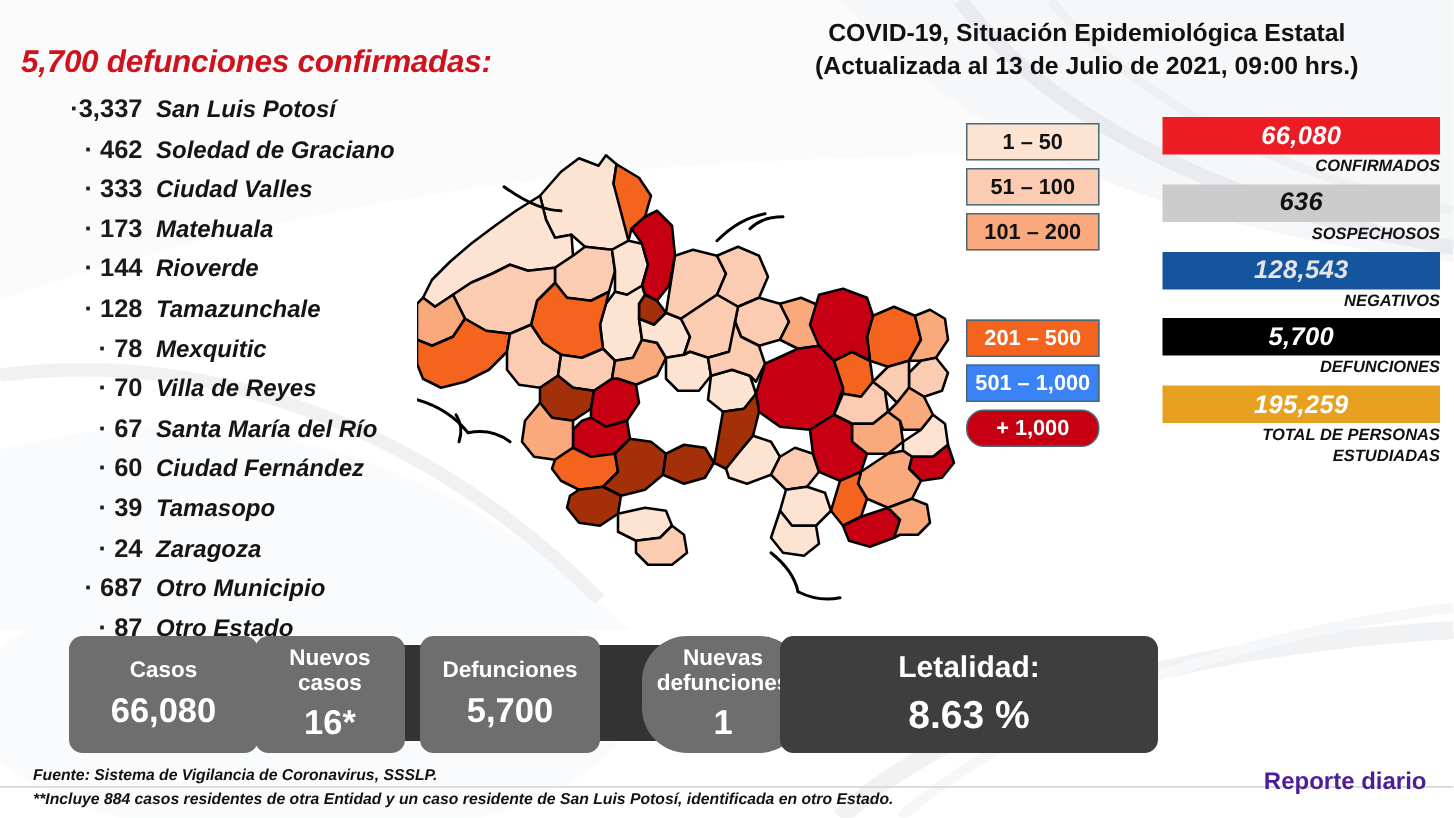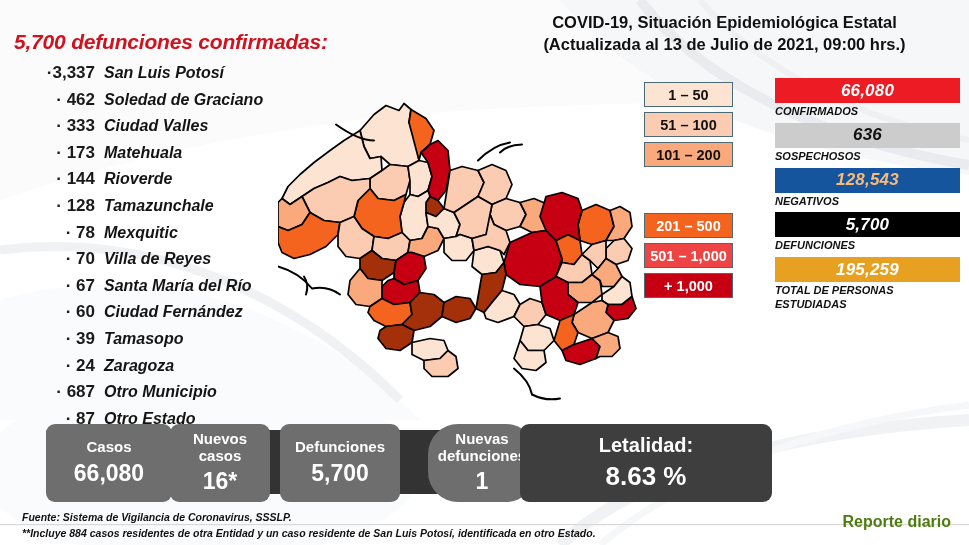--- a/index.html
+++ b/index.html
@@ -39,21 +39,21 @@
     font-size:14.5px;font-weight:bold;box-sizing:border-box;
   }
   
   #stats{position:absolute;left:775px;top:78px;width:185px;z-index:3;}
   .stat-card{margin-bottom:4px;}
   .stat-band{
     height:25px;display:flex;align-items:center;justify-content:center;
     font-size:17px;font-weight:bold;font-style:italic;letter-spacing:0.2px;
   }
   .stat-label{
-    text-align:left;font-size:11px;font-weight:bold;font-style:italic;
+    text-align:right;font-size:11px;font-weight:bold;font-style:italic;
     color:#111;line-height:1.25;padding-top:2px;
   }
   
   #bottombar{position:absolute;left:46px;top:424px;width:726px;height:78px;z-index:3;}
   #bar-backing{
     position:absolute;left:0;top:6px;width:726px;height:64px;
     background:#333333;border-radius:3px;
   }
   .panel{
     position:absolute;top:0;height:78px;background:#6E6E6E;
@@ -66,21 +66,21 @@
   .panel-value{font-size:23px;font-weight:bold;margin-top:4px;}
   .panel.letal .panel-label{font-size:20px;}
   .panel.letal .panel-value{font-size:26px;}
   
   #footer{
     position:absolute;left:22px;top:509px;z-index:3;
     font-size:10.5px;font-weight:bold;font-style:italic;color:#111;line-height:1.55;
   }
   #reporte{
     position:absolute;right:18px;top:513px;z-index:3;
-    font-size:16px;font-weight:bold;color:#4d7c0f;
+    font-size:16px;font-weight:bold;color:#4c1d95;
   }
   
   #map{position:absolute;left:278px;top:78px;width:360px;height:345px;z-index:2;}
 </style>
 </head>
 <body>
 
 <svg id="bg" viewBox="0 0 969 545" preserveAspectRatio="none">
   <rect x="0" y="0" width="969" height="545" fill="#ffffff"></rect>
   <path d="M0,0 L969,0 L969,80 C700,130 420,60 0,200 Z" fill="#fbfbfc"></path>
@@ -230,35 +230,35 @@
       <path d="M236,268 C246,276 252,284 254,294" fill="none" stroke="#000000" stroke-width="2" stroke-linecap="round"></path>
       <path d="M254,294 C262,298 272,300 282,298" fill="none" stroke="#000000" stroke-width="2" stroke-linecap="round"></path>
     </g>
 </svg>
 
 <div id="legend">
     <div class="legend-row" style="background: rgb(252, 227, 210); color: rgb(17, 17, 17);">1 – 50</div>
     <div class="legend-row" style="background: rgb(251, 204, 178); color: rgb(17, 17, 17);">51 – 100</div>
     <div class="legend-row" style="background: rgb(249, 169, 124); color: rgb(17, 17, 17);">101 – 200</div>
     <div class="legend-row" style="background: rgb(244, 100, 31); color: rgb(255, 255, 255); margin-top: 46px;">201 – 500</div>
-    <div class="legend-row" style="background: #ef4444; color: rgb(255, 255, 255);">501 – 1,000</div>
-    <div class="legend-row" style="background: rgb(198, 0, 18); color: rgb(255, 255, 255);">+ 1,000</div>
+    <div class="legend-row" style="background: #3b82f6; color: rgb(255, 255, 255);">501 – 1,000</div>
+    <div class="legend-row" style="background: rgb(198, 0, 18); color: rgb(255, 255, 255); border-radius: 12px;">+ 1,000</div>
   </div>
 
 <div id="stats">
     <div class="stat-card">
       <div class="stat-band" style="background: rgb(237, 27, 36); color: rgb(255, 255, 255);">66,080</div>
       <div class="stat-label">CONFIRMADOS</div>
     </div>
     <div class="stat-card">
       <div class="stat-band" style="background: rgb(204, 204, 204); color: rgb(17, 17, 17);">636</div>
       <div class="stat-label">SOSPECHOSOS</div>
     </div>
     <div class="stat-card">
-      <div class="stat-band" style="background: rgb(20, 85, 158); color: #fdba74;">128,543</div>
+      <div class="stat-band" style="background: rgb(20, 85, 158); color: #e5e5e5;">128,543</div>
       <div class="stat-label">NEGATIVOS</div>
     </div>
     <div class="stat-card">
       <div class="stat-band" style="background: rgb(0, 0, 0); color: rgb(255, 255, 255);">5,700</div>
       <div class="stat-label">DEFUNCIONES</div>
     </div>
     <div class="stat-card">
       <div class="stat-band" style="background: rgb(232, 160, 33); color: rgb(255, 255, 255);">195,259</div>
       <div class="stat-label">TOTAL DE PERSONAS ESTUDIADAS</div>
     </div>

